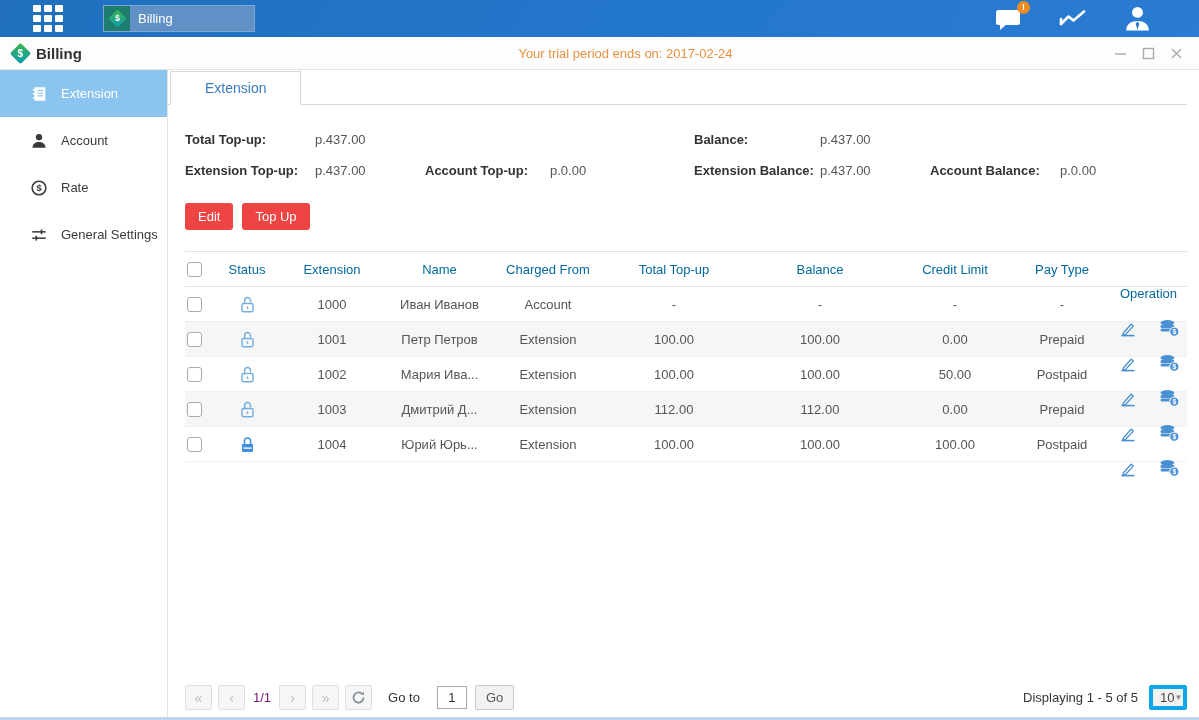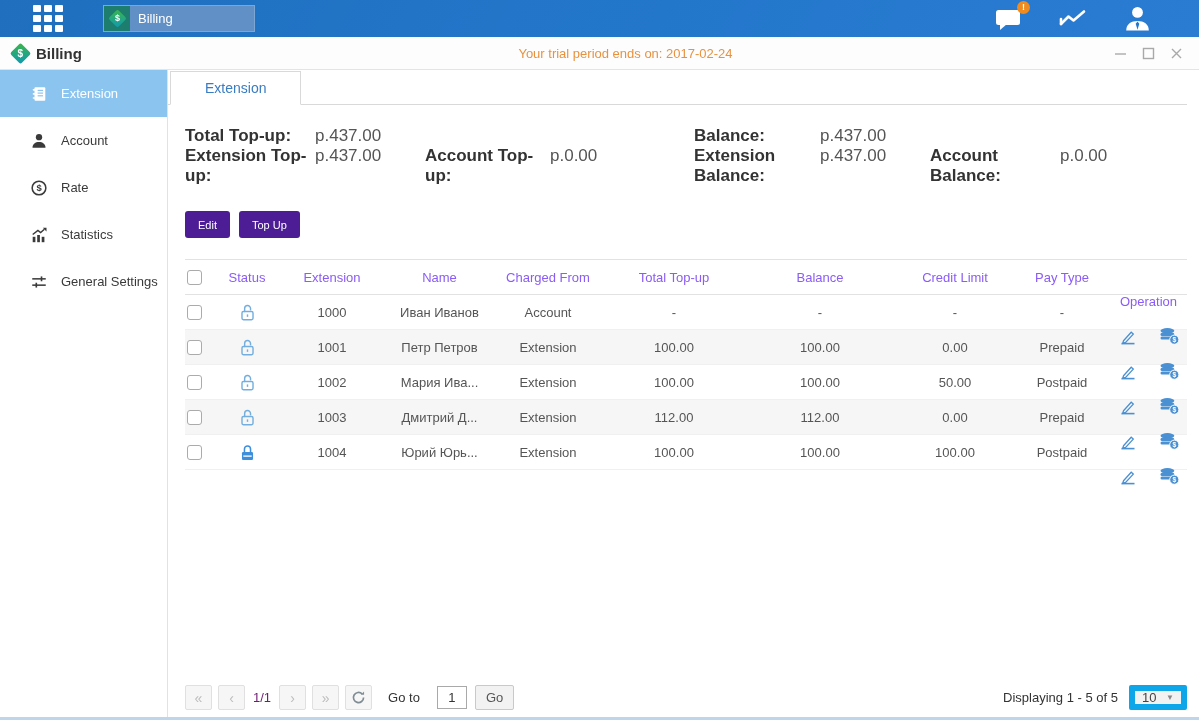--- a/index.html
+++ b/index.html
@@ -37,31 +37,31 @@
   .side-item.active { --bg:#8bc4ef; background:#8bc4ef; color:#fff; }
   .side-item svg { flex:none; }
 
   .content { flex:1; display:flex; flex-direction:column; padding:0 12px 0 0; }
 
   
   .tabstrip { height:35px; border-bottom:1px solid #d9d9d9; display:flex; align-items:flex-end; padding-left:2px; }
   .tab { height:34px; line-height:33px; padding:0 34px; background:#fff; border:1px solid #d9d9d9; border-bottom:1px solid #fff; margin-bottom:-1px; color:#3a7cc2; font-size:14px; cursor:pointer; }
 
   
-  .summary { margin:21px 0 0 17px; display:grid; grid-template-columns:130px 110px 125px 144px 126px 110px 130px 1fr; row-gap:0; font-size:17px; }
+  .summary { margin:27px 0 0 17px; display:grid; grid-template-columns:130px 110px 125px 144px 126px 110px 130px 1fr; row-gap:16px; font-size:13px; }
   .sum-label { font-weight:bold; color:#333; }
   .sum-value { color:#555; }
 
   .btn-row { margin:25px 0 0 17px; display:flex; gap:9px; }
-  .btn { background:#4c1d95; color:#fff; border:none; border-radius:3px; height:27px; padding:0 13px; font-size:11px; font-family:inherit; cursor:pointer; }
+  .btn { background:#ef4444; color:#fff; border:none; border-radius:3px; height:27px; padding:0 13px; font-size:13px; font-family:inherit; cursor:pointer; }
 
   
   .table { margin:21px 0 0 17px; font-size:13px; color:#555; }
   .thead, .trow { display:flex; align-items:center; }
-  .thead { height:36px; border-top:1px solid #e2e2e2; border-bottom:1px solid #e2e2e2; color:#8b5cf6; }
+  .thead { height:36px; border-top:1px solid #e2e2e2; border-bottom:1px solid #e2e2e2; color:#0369a1; }
   .trow { height:35px; border-bottom:1px solid #f0f0f0; }
   .trow.alt { background:#f6f6f6; }
   .col { text-align:center; }
   .col-cb { width:32px; text-align:left; padding-left:2px; }
   .col-status { width:60px; }
   .col-ext { width:110px; }
   .col-name { width:105px; }
   .col-charged { width:112px; }
   .col-topup { width:140px; }
   .col-balance { width:152px; }
@@ -75,21 +75,21 @@
   
   .pagination { margin-top:auto; margin-bottom:7px; display:flex; align-items:center; padding-left:17px; font-size:13px; color:#555; }
   .pg-btn { width:27px; height:25px; background:#f6f6f6; border:1px solid #e0e0e0; border-radius:2px; color:#bdbdbd; font-size:14px; display:flex; align-items:center; justify-content:center; cursor:pointer; margin-right:6px; }
   .pg-page { margin:0 8px 0 2px; color:#701a75; }
   .pg-refresh { color:#7f8c94; }
   .goto-label { margin:0 17px 0 10px; color:#333; }
   .goto-input { width:30px; height:23px; border:1px solid #a9a9a9; text-align:center; font-size:13px; font-family:inherit; color:#333; margin-right:8px; }
   .go-btn { height:25px; padding:0 10px; background:#f2f2f2; border:1px solid #c9c9c9; border-radius:2px; font-size:13px; font-family:inherit; color:#555; cursor:pointer; }
   .pg-right { margin-left:auto; display:flex; align-items:center; gap:11px; }
   .displaying { color:#333; }
-  .page-size { width:58px; height:25px; background:#f2f2f2; border:6px solid #0ea5e9; border-radius:2px; display:flex; align-items:center; padding:0 7px; cursor:pointer; color:#444; }
+  .page-size { width:38px; height:25px; background:#f2f2f2; border:4px solid #0ea5e9; border-radius:2px; display:flex; align-items:center; padding:0 7px; cursor:pointer; color:#444; }
   .page-size .caret { margin-left:auto; font-size:8px; color:#888; }
 
   .bottom-strip { height:3px; background:#bfd5ec; }
 </style>
 </head>
 <body>
 
 <div class="topbar">
   <div class="grid-icon">
     <i></i>
@@ -178,30 +178,20 @@
         <path d="M2.8 17.5 c0-4.2 3.2-6.3 7.2-6.3 s7.2 2.1 7.2 6.3 z" fill="currentColor"></path>
       </svg>
       <span>Account</span>
     </div>
     <div class="side-item">
       <svg width="18" height="18" viewBox="0 0 20 20">
         <circle cx="10" cy="10" r="7.6" fill="none" stroke="currentColor" stroke-width="1.7"></circle>
         <text x="10" y="13.8" text-anchor="middle" font-size="10.5" font-weight="bold" fill="currentColor">$</text>
       </svg>
       <span>Rate</span>
-    </div>
-    <div class="side-item">
-      <svg width="18" height="18" viewBox="0 0 20 20">
-        <rect x="3" y="12" width="3" height="6" fill="currentColor"></rect>
-        <rect x="8" y="10" width="3" height="8" fill="currentColor"></rect>
-        <rect x="13" y="12" width="3" height="6" fill="currentColor"></rect>
-        <path d="M3 9.5 L8.8 4.8 L11.8 7.2 L16 3.6" fill="none" stroke="currentColor" stroke-width="1.6"></path>
-        <path d="M14.3 2 h4 v4 z" fill="currentColor"></path>
-      </svg>
-      <span>Statistics</span>
     </div>
     <div class="side-item">
       <svg width="18" height="18" viewBox="0 0 20 20">
         <line x1="2.5" y1="6.5" x2="17.5" y2="6.5" stroke="currentColor" stroke-width="1.7"></line>
         <line x1="2.5" y1="13.5" x2="17.5" y2="13.5" stroke="currentColor" stroke-width="1.7"></line>
         <line x1="12.8" y1="3.8" x2="12.8" y2="9.2" stroke="currentColor" stroke-width="1.8"></line>
         <line x1="7" y1="10.8" x2="7" y2="16.2" stroke="currentColor" stroke-width="1.8"></line>
       </svg>
       <span>General Settings</span>
     </div>

